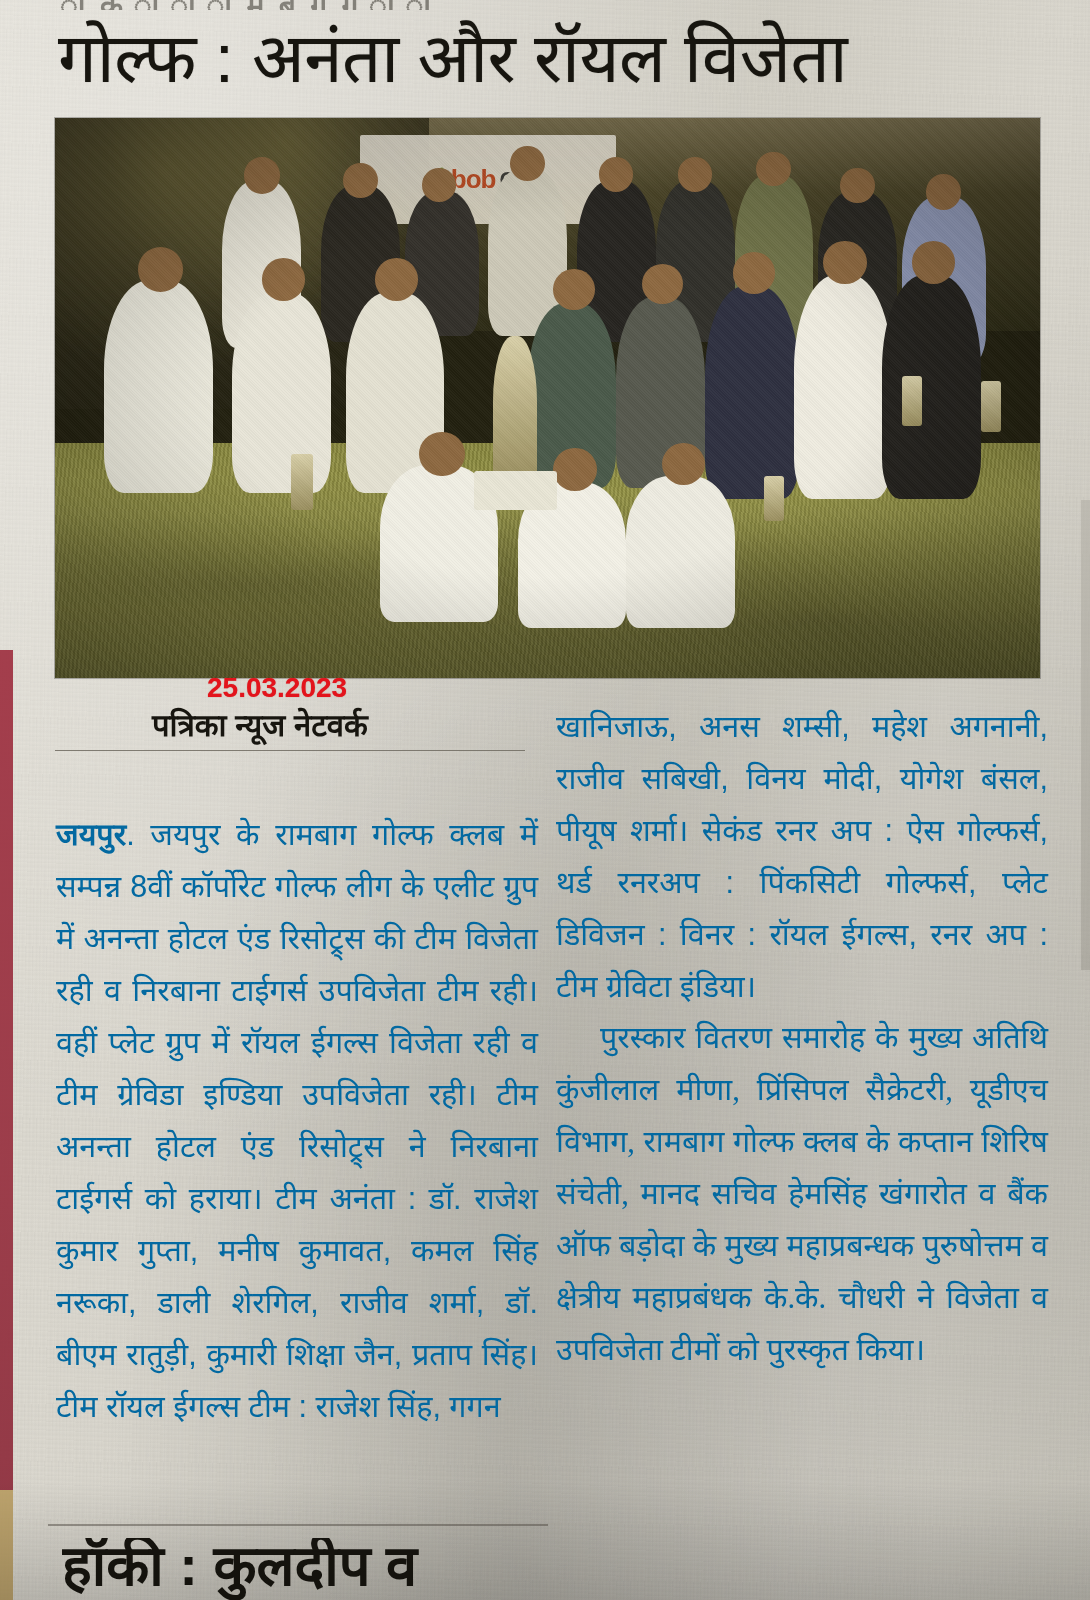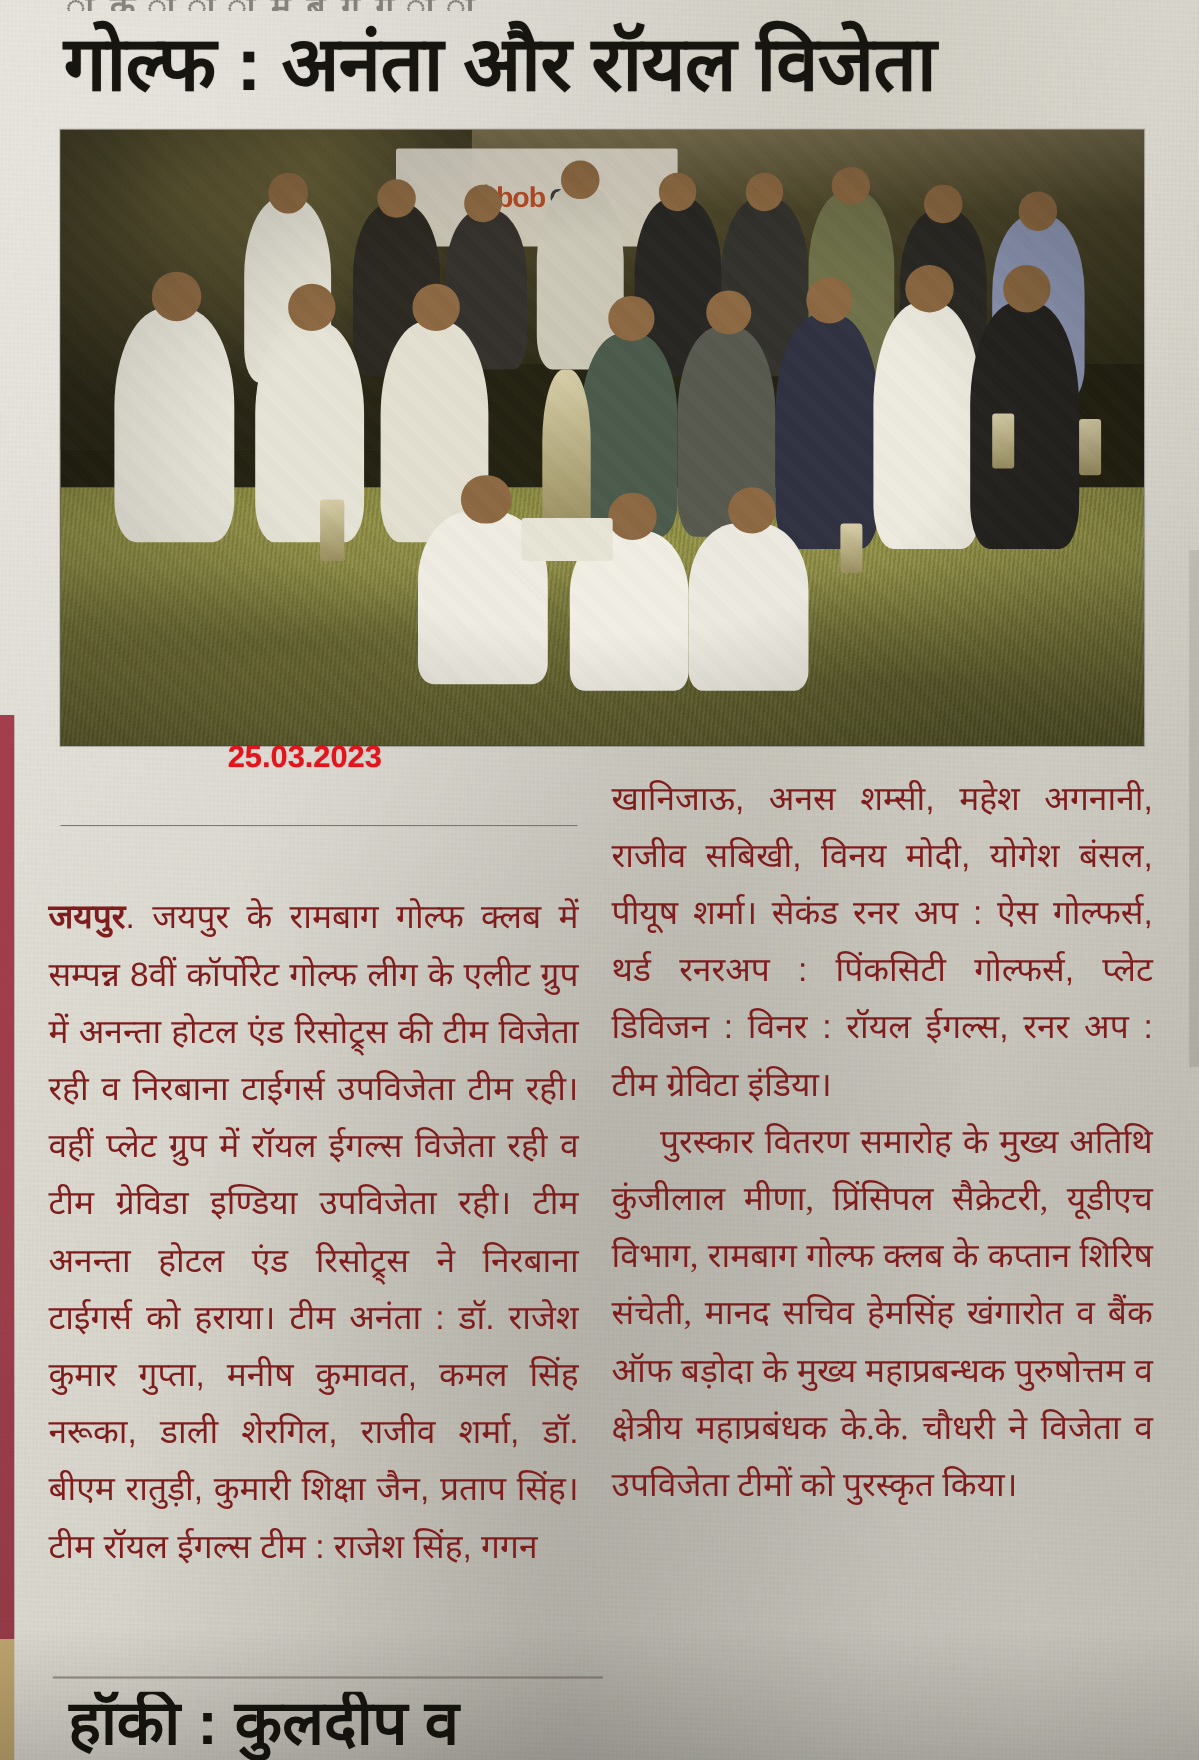--- a/index.html
+++ b/index.html
@@ -84,21 +84,21 @@
     white-space: nowrap;
   }
 
   
   .headline {
     position: absolute;
     left: 58px;
     top: 24px;
     width: 990px;
     font-family: "Liberation Sans", "DejaVu Sans", sans-serif;
-    font-weight: bold;
+    font-weight: normal;
     font-size: 69px;
     line-height: 1.02;
     color: #17150f;
     letter-spacing: -0.5px;
     white-space: nowrap;
     text-shadow: 0 0 1px rgba(0,0,0,.35);
   }
 
   
   .photo {
@@ -244,26 +244,26 @@
     color: #232018;
     letter-spacing: .3px;
   }
 
   
   .col {
     position: absolute;
     font-family: "Liberation Sans", "DejaVu Sans", sans-serif;
     font-size: 30.5px;
     line-height: 52px;
-    color: #7f1d1d;
+    color: #0369a1;
     text-align: justify;
     text-justify: inter-word;
   }
   .col-left {
-    left: 44px;
+    left: 56px;
     top: 808px;
     width: 482px;
   }
   .col-right {
     left: 556px;
     top: 700px;
     width: 492px;
   }
   .col p { margin: 0; }
   .col p.indent { text-indent: 44px; font-family: Liberation Serif, serif; }
@@ -399,20 +399,21 @@
       <div class="trophy" style="left:86%;top:46%;width:2%;height:9%;"></div>
       <div class="trophy" style="left:94%;top:47%;width:2%;height:9%;"></div>
       <div class="trophy" style="left:72%;top:64%;width:2%;height:8%;"></div>
     </div>
 
     <div class="ph-grain"></div>
     <div class="ph-vig"></div>
   </div>
 
   <div class="datestamp">25.03.2023</div>
+  <div class="byline">पत्रिका न्यूज नेटवर्क</div>
   <div class="byline-rule"></div>
 
   <div class="col col-left">
     <p>
       <span class="dateline">जयपुर</span><span>.</span>
       <span>जयपुर के रामबाग गोल्फ क्लब में सम्पन्न 8वीं कॉर्पोरेट गोल्फ लीग के एलीट ग्रुप में अनन्ता होटल एंड रिसोट्र्स की टीम विजेता रही व निरबाना टाईगर्स उपविजेता टीम रही। वहीं प्लेट ग्रुप में रॉयल ईगल्स विजेता रही व टीम ग्रेविडा इण्डिया उपविजेता रही। टीम अनन्ता होटल एंड रिसोट्र्स ने निरबाना टाईगर्स को हराया। टीम अनंता : डॉ. राजेश कुमार गुप्ता, मनीष कुमावत, कमल सिंह नरूका, डाली शेरगिल, राजीव शर्मा, डॉ. बीएम रातुड़ी, कुमारी शिक्षा जैन, प्रताप सिंह। टीम रॉयल ईगल्स टीम : राजेश सिंह, गगन</span>
     </p>
   </div>
 
   <div class="col col-right">

